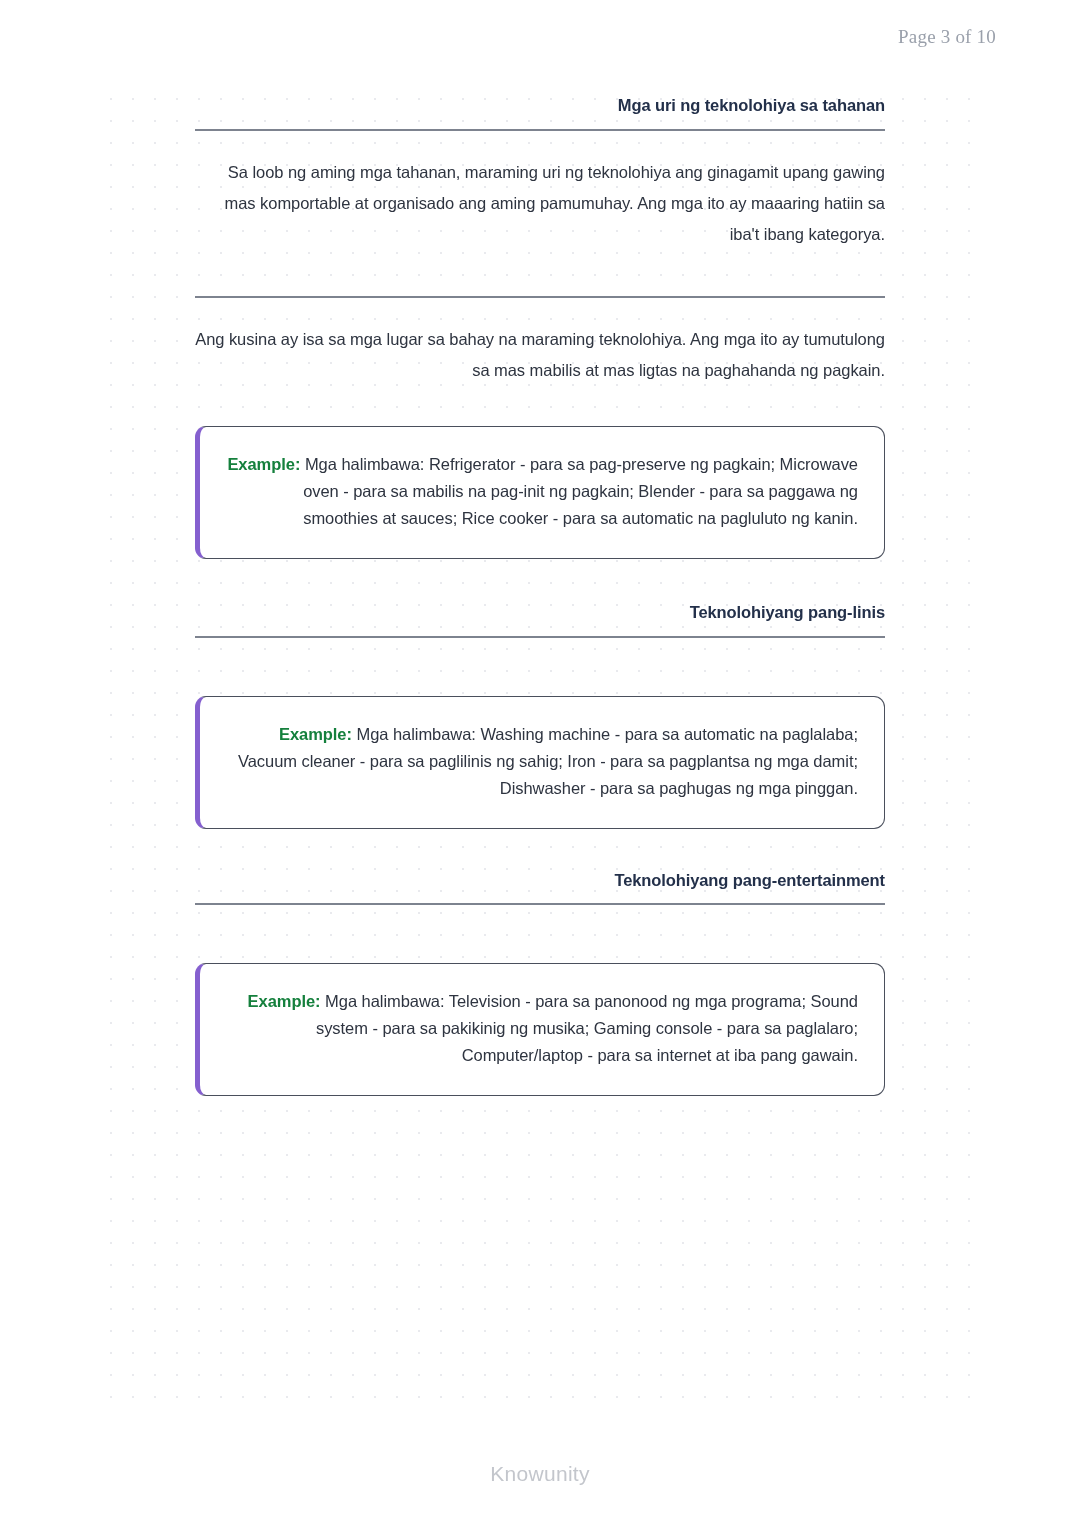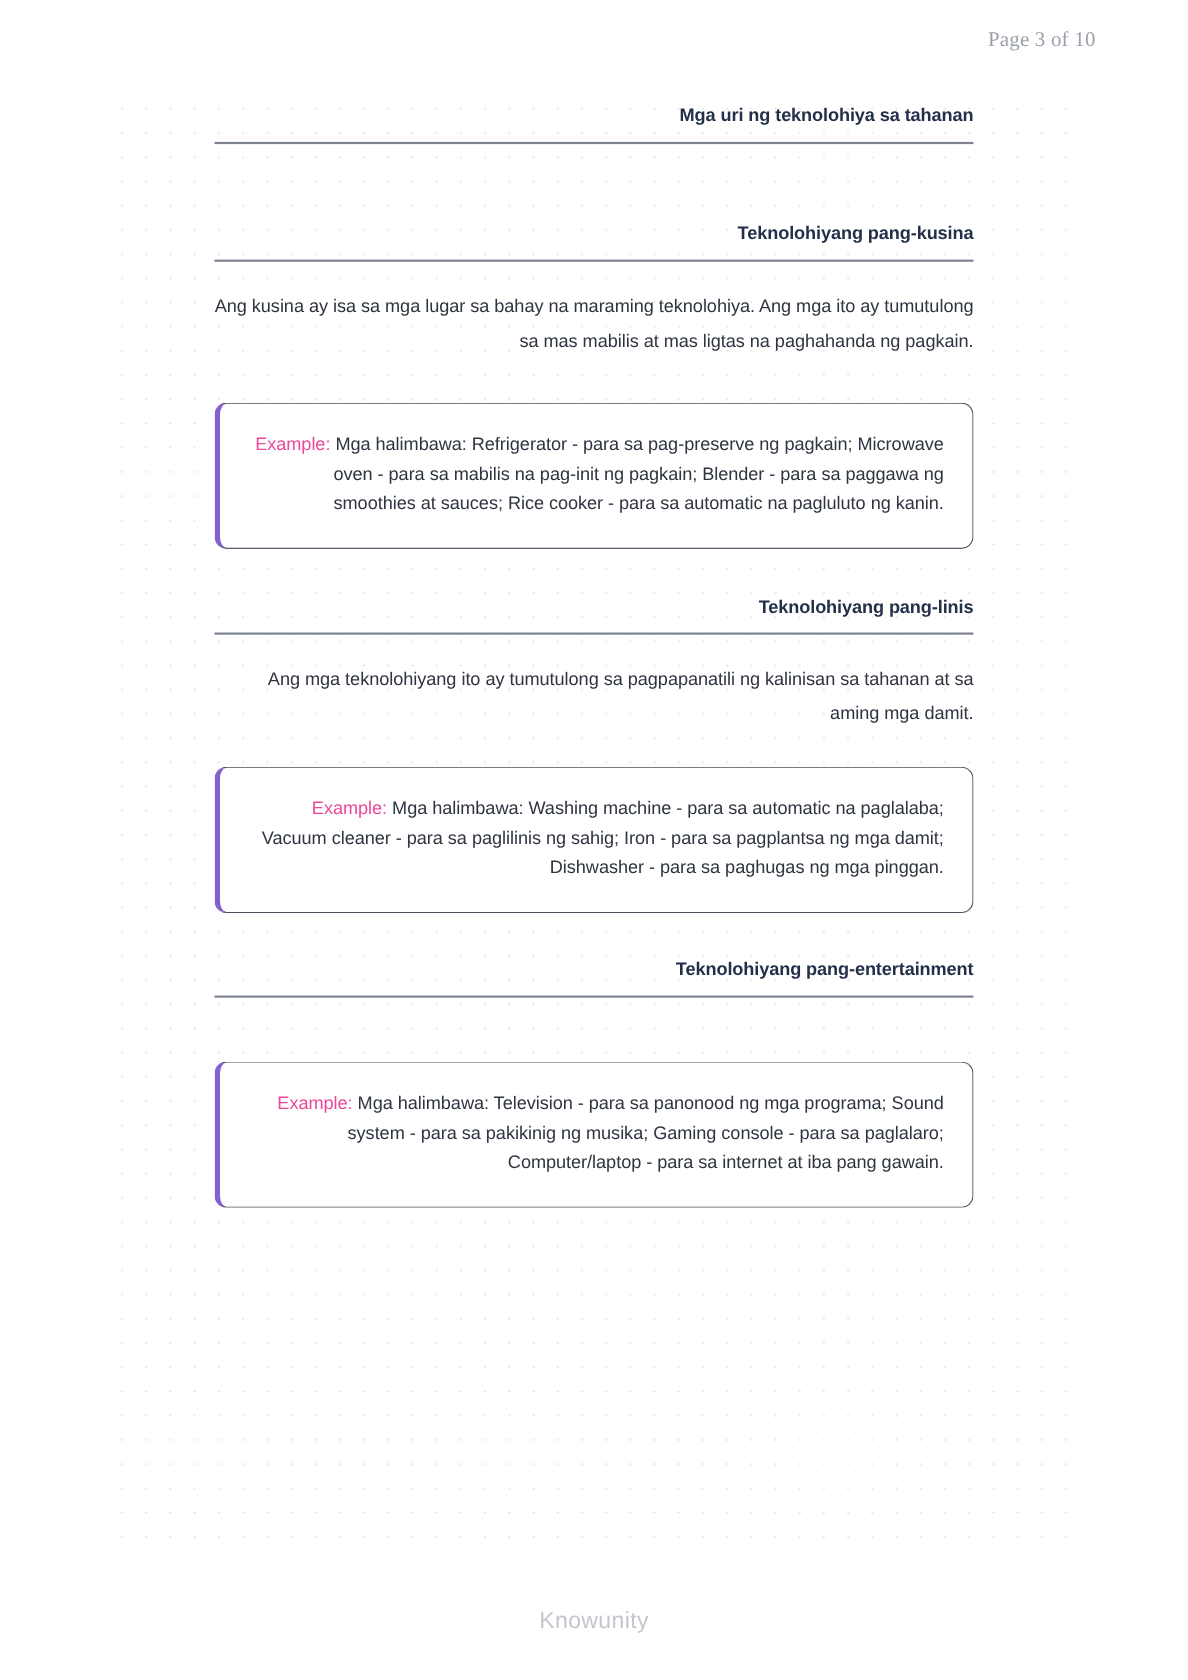--- a/index.html
+++ b/index.html
@@ -87,22 +87,22 @@
 
   .callout-text {
     font-size: 16.5px;
     line-height: 27px;
     color: #2e3440;
     margin: 0;
     letter-spacing: -0.05px;
   }
 
   .callout-label {
-    font-weight: normal;
-    color: #ec4899;
+    font-weight: bold;
+    color: #15803d;
   }
 
   
   .gap-after-para-32 { height: 32px; }
   .gap-after-para-40 { height: 40px; }
   .gap-before-heading-46 { height: 46px; }
   .gap-before-heading-42 { height: 42px; }
   .gap-after-callout-44 { height: 44px; }
 
   #watermark {
@@ -122,40 +122,39 @@
 
 <div id="dot-grid"></div>
 
 <div id="page-header">Page 3 of 10</div>
 
 <div id="content">
 
   <div class="section">
     <h2 class="section-heading">Mga uri ng teknolohiya sa tahanan</h2>
     <div class="heading-rule"></div>
+    <p class="body-text">Sa loob ng aming mga tahanan, maraming uri ng teknolohiya ang ginagamit upang gawing mas komportable at organisado ang aming pamumuhay. Ang mga ito ay maaaring hatiin sa iba't ibang kategorya.</p>
   </div>
 
   <div class="gap-before-heading-46"></div>
 
   <div class="section">
-    <h2 class="section-heading">Teknolohiyang pang-kusina</h2>
     <div class="heading-rule"></div>
     <p class="body-text">Ang kusina ay isa sa mga lugar sa bahay na maraming teknolohiya. Ang mga ito ay tumutulong sa mas mabilis at mas ligtas na paghahanda ng pagkain.</p>
     <div class="gap-after-para-40"></div>
     <div class="callout">
       <p class="callout-text"><span class="callout-label">Example:</span><span> Mga halimbawa: Refrigerator - para sa pag-preserve ng pagkain; Microwave oven - para sa mabilis na pag-init ng pagkain; Blender - para sa paggawa ng smoothies at sauces; Rice cooker - para sa automatic na pagluluto ng kanin.</span></p>
     </div>
   </div>
 
   <div class="gap-after-callout-44"></div>
 
   <div class="section">
     <h2 class="section-heading">Teknolohiyang pang-linis</h2>
     <div class="heading-rule"></div>
-    <p class="body-text">Ang mga teknolohiyang ito ay tumutulong sa pagpapanatili ng kalinisan sa tahanan at sa aming mga damit.</p>
     <div class="gap-after-para-32"></div>
     <div class="callout">
       <p class="callout-text"><span class="callout-label">Example:</span><span> Mga halimbawa: Washing machine - para sa automatic na paglalaba; Vacuum cleaner - para sa paglilinis ng sahig; Iron - para sa pagplantsa ng mga damit; Dishwasher - para sa paghugas ng mga pinggan.</span></p>
     </div>
   </div>
 
   <div class="gap-before-heading-42"></div>
 
   <div class="section">
     <h2 class="section-heading">Teknolohiyang pang-entertainment</h2>

